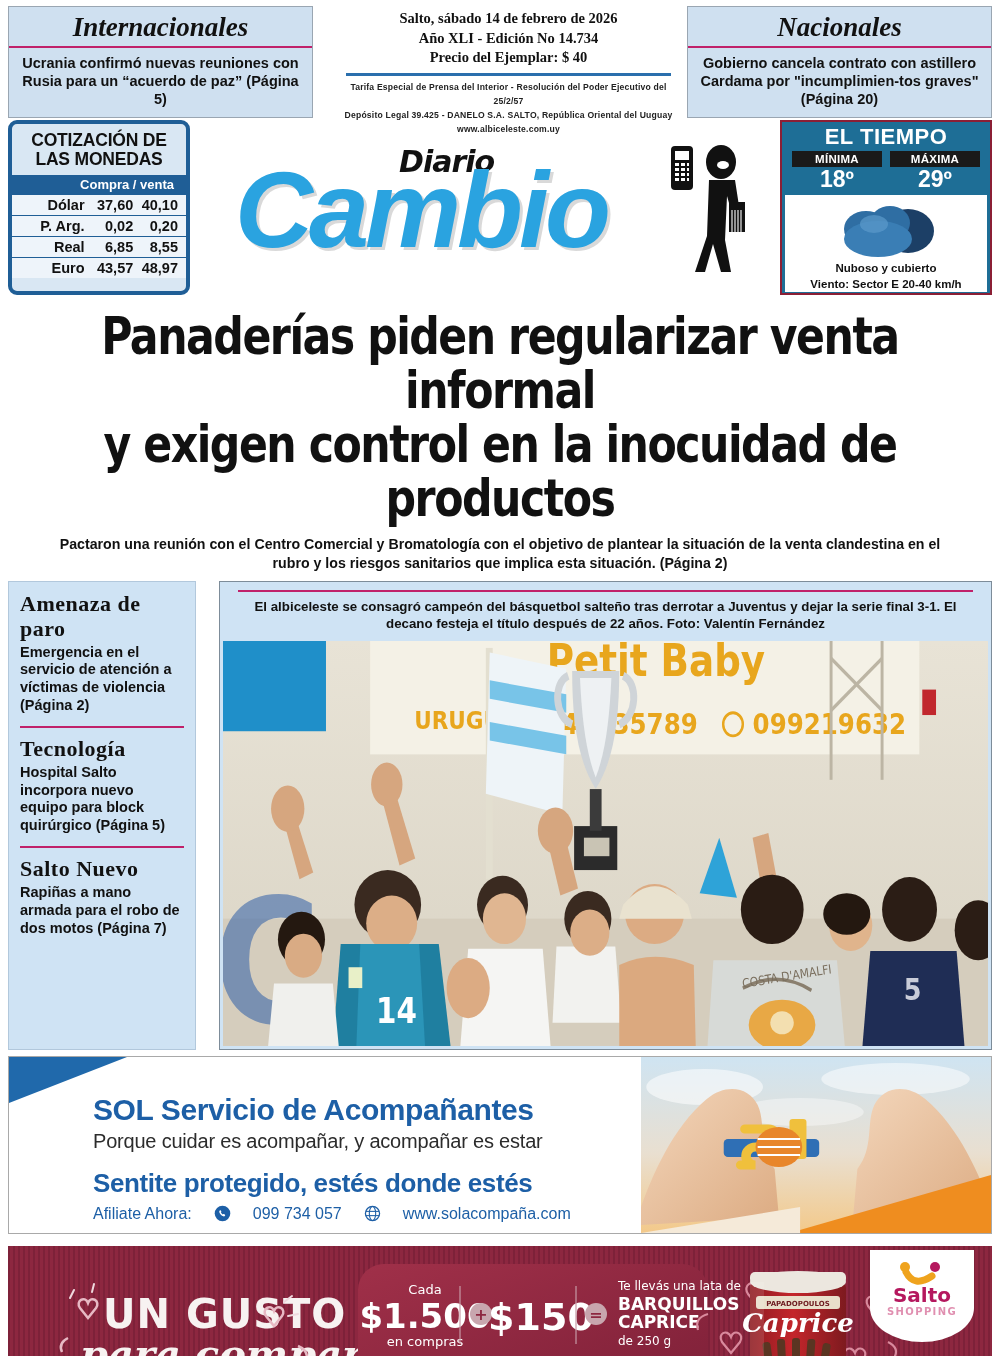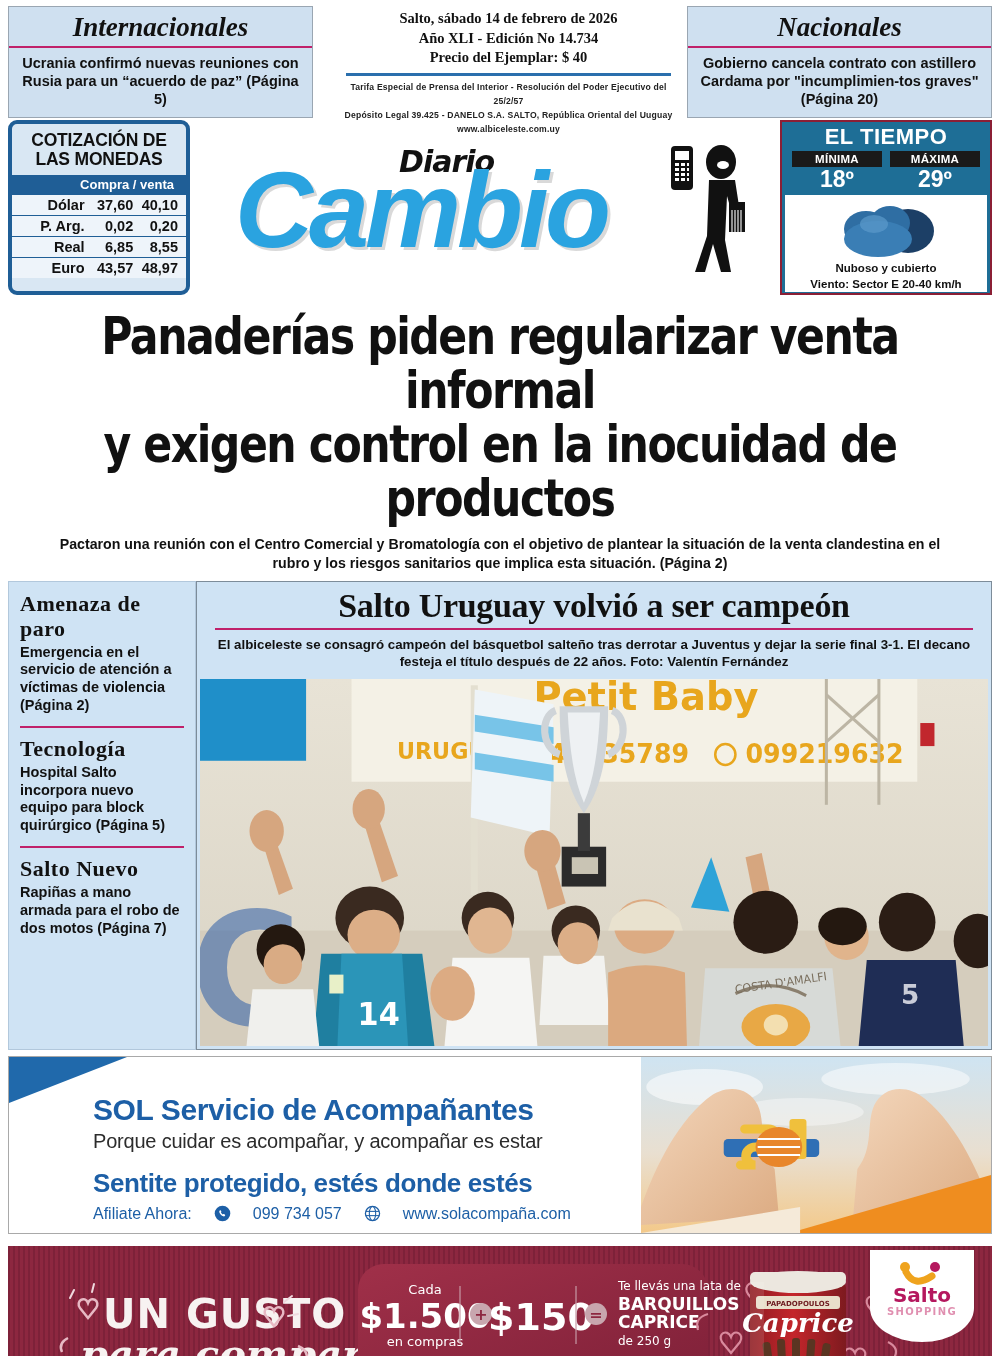--- a/index.html
+++ b/index.html
@@ -110,21 +110,21 @@
     font-family: "DejaVu Sans Condensed", "Liberation Sans Narrow", "Liberation Sans", sans-serif;
     font-weight: bold; font-size: 51px; line-height: 1.06; color: #111;
     text-align: center; letter-spacing: -1.6px; transform: scaleX(0.93); transform-origin: center;
   }
   .subhead {
     font-size: 14.2px; font-weight: bold; text-align: center; line-height: 1.33;
     color: #111; padding: 9px 28px 0 28px;
   }
 
   
-  .mid { display: flex; padding: 8px 8px 0 8px; gap: 0; height: 477px; }
+  .mid { display: flex; padding: 8px 8px 0 8px; gap: 23px; height: 477px; }
 
   .left-col {
     width: 188px; background: #cfe3f4; border: 1px solid #b2c8dc; padding: 10px 11px;
   }
   .lc-title {
     font-family: "Liberation Serif", serif; font-weight: bold; font-size: 22px;
     color: #111; line-height: 1.13; letter-spacing: .5px;
   }
   .lc-text {
     font-size: 14.5px; font-weight: bold; color: #111; line-height: 1.23; padding-top: 2px;
@@ -315,21 +315,20 @@
       </div>
       <div class="lc-rule"></div>
       <div>
         <div class="lc-title">Salto Nuevo</div>
         <div class="lc-text">Rapiñas a mano armada para el robo de dos motos (Página 7)</div>
       </div>
     </div>
 
     <div class="right-col">
       <div class="sport-head">
-        <div class="sport-title">Salto Uruguay volvió a ser campeón</div>
         <div class="sport-rule"></div>
         <div class="sport-sub">El albiceleste se consagró campeón del básquetbol salteño tras derrotar a Juventus y dejar la serie final 3-1. El decano festeja el título después de 22 años. Foto: Valentín Fernández</div>
       </div>
 
       <div class="photo">
         <svg width="100%" height="100%" viewBox="0 0 780 350" preserveAspectRatio="none">
           <defs>
             <linearGradient id="wallg" x1="0" y1="0" x2="0" y2="1">
               <stop offset="0" stop-color="#e8e3d6"></stop>
                 <stop offset="1" stop-color="#d9d3c4"></stop>

